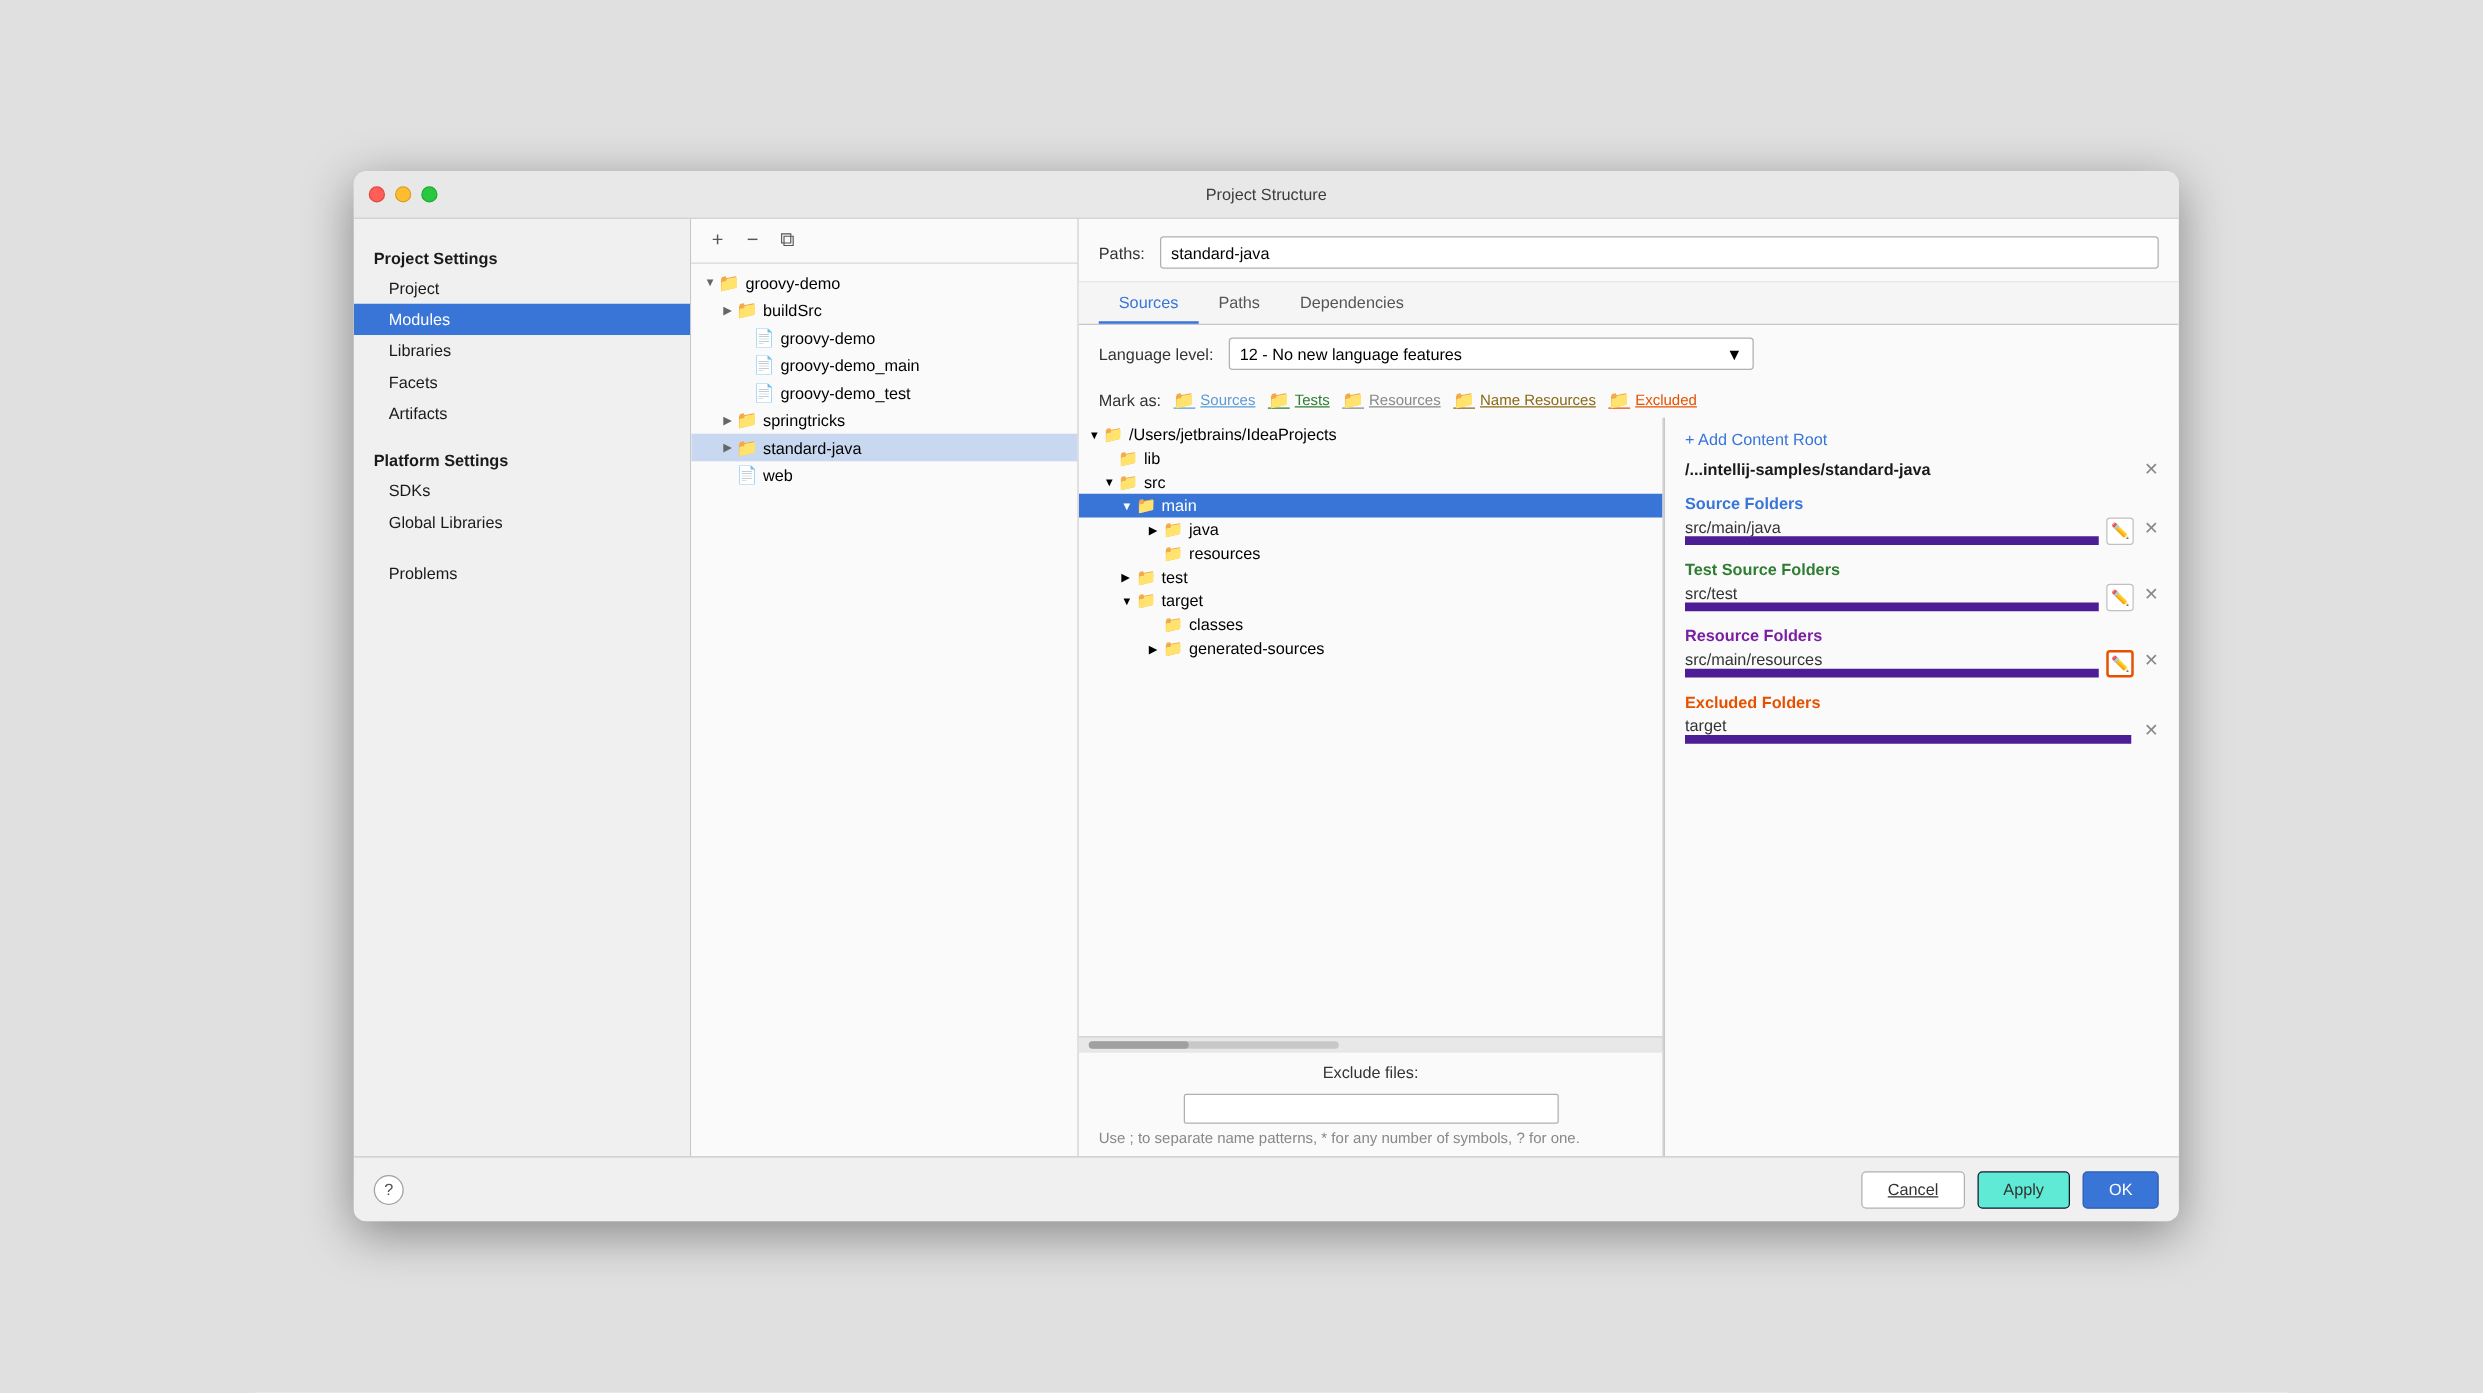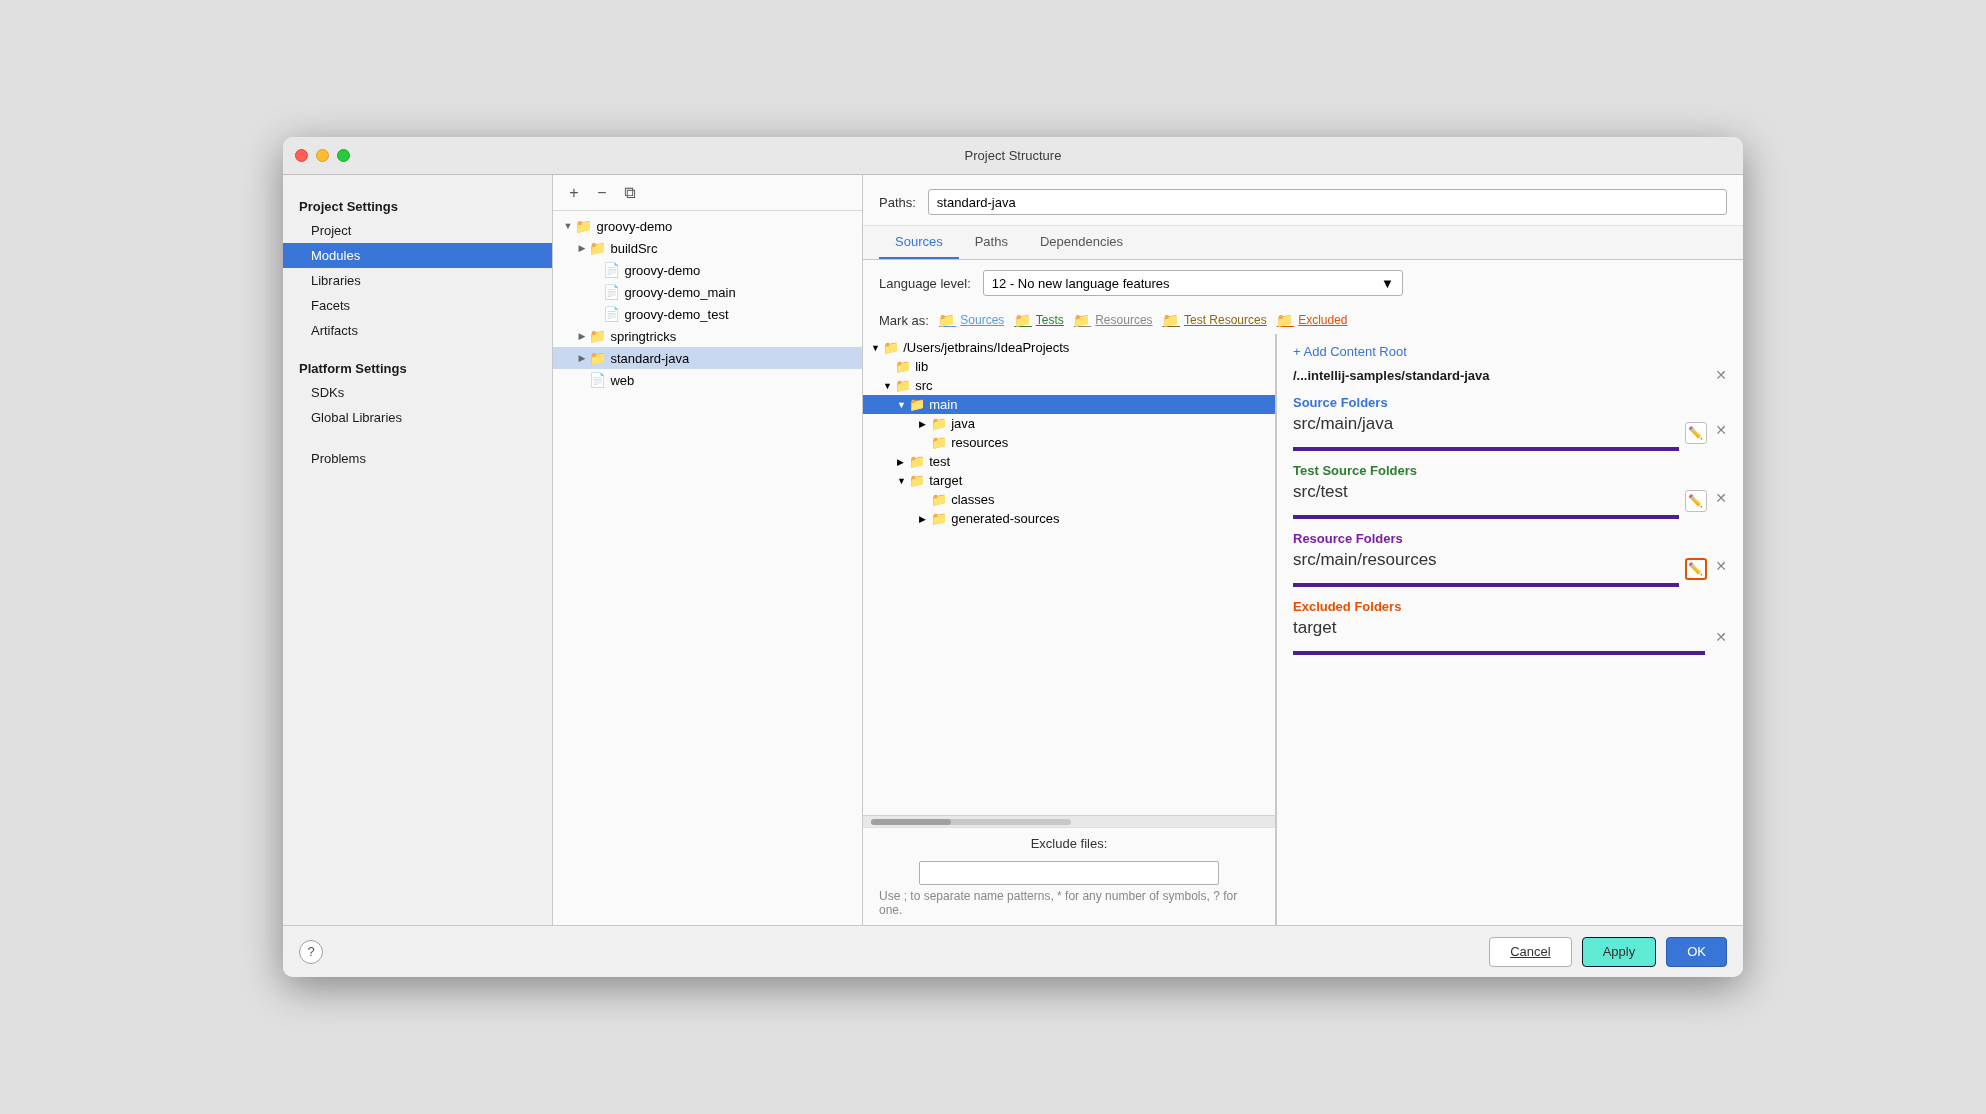--- a/index.html
+++ b/index.html
@@ -268,21 +268,21 @@
       padding: 0 4px;
       font-size: 13px;
     }
     .exclude-hint {
       font-size: 12px;
       color: #888;
       margin-top: 4px;
     }
     
     .right-panel {
-      width: 466px;
+      width: 411px;
       padding: 10px 16px;
       overflow-y: auto;
       background: #fafafa;
     }
     .add-content-root {
       font-size: 13px;
       color: #3875d7;
       cursor: pointer;
       display: flex;
       align-items: center;
@@ -310,25 +310,25 @@
     .panel-section-title.purple { color: #7b1fa2; }
     .panel-section-title.orange { color: #e65100; }
     .panel-folder-item {
       display: flex;
       align-items: center;
       justify-content: space-between;
       margin-bottom: 8px;
       padding-bottom: 4px;
     }
     .panel-folder-path {
-      font-size: 17px;
+      font-size: 13px;
       color: #333;
-      border-bottom: 4px solid #4c1d95;
+      border-bottom: 7px solid #4c1d95;
       flex: 1;
-      padding-bottom: 13px;
+      padding-bottom: 0;
     }
     .panel-folder-actions {
       display: flex;
       gap: 4px;
       margin-left: 6px;
     }
     .panel-action-btn {
       width: 22px; height: 22px;
       border: 1px solid #c0c0c0;
       border-radius: 3px;
@@ -519,21 +519,21 @@
         <span class="mark-badge" style="color:#2e7d32;">
           <span class="badge-icon">📁</span>
           <span>Tests</span>
         </span>
         <span class="mark-badge" style="color:#888;">
           <span class="badge-icon">📁</span>
           <span>Resources</span>
         </span>
         <span class="mark-badge" style="color:#8b6914;">
           <span class="badge-icon">📁</span>
-          <span>Test Resources</span>
+          <span>Name Resources</span>
         </span>
         <span class="mark-badge" style="color:#e65100;">
           <span class="badge-icon">📁</span>
           <span>Excluded</span>
         </span>
       </div>
 
       <div class="split-pane">
 
         <div style="display:flex;flex-direction:column;flex:1;border-right:1px solid #c8c8c8;">

